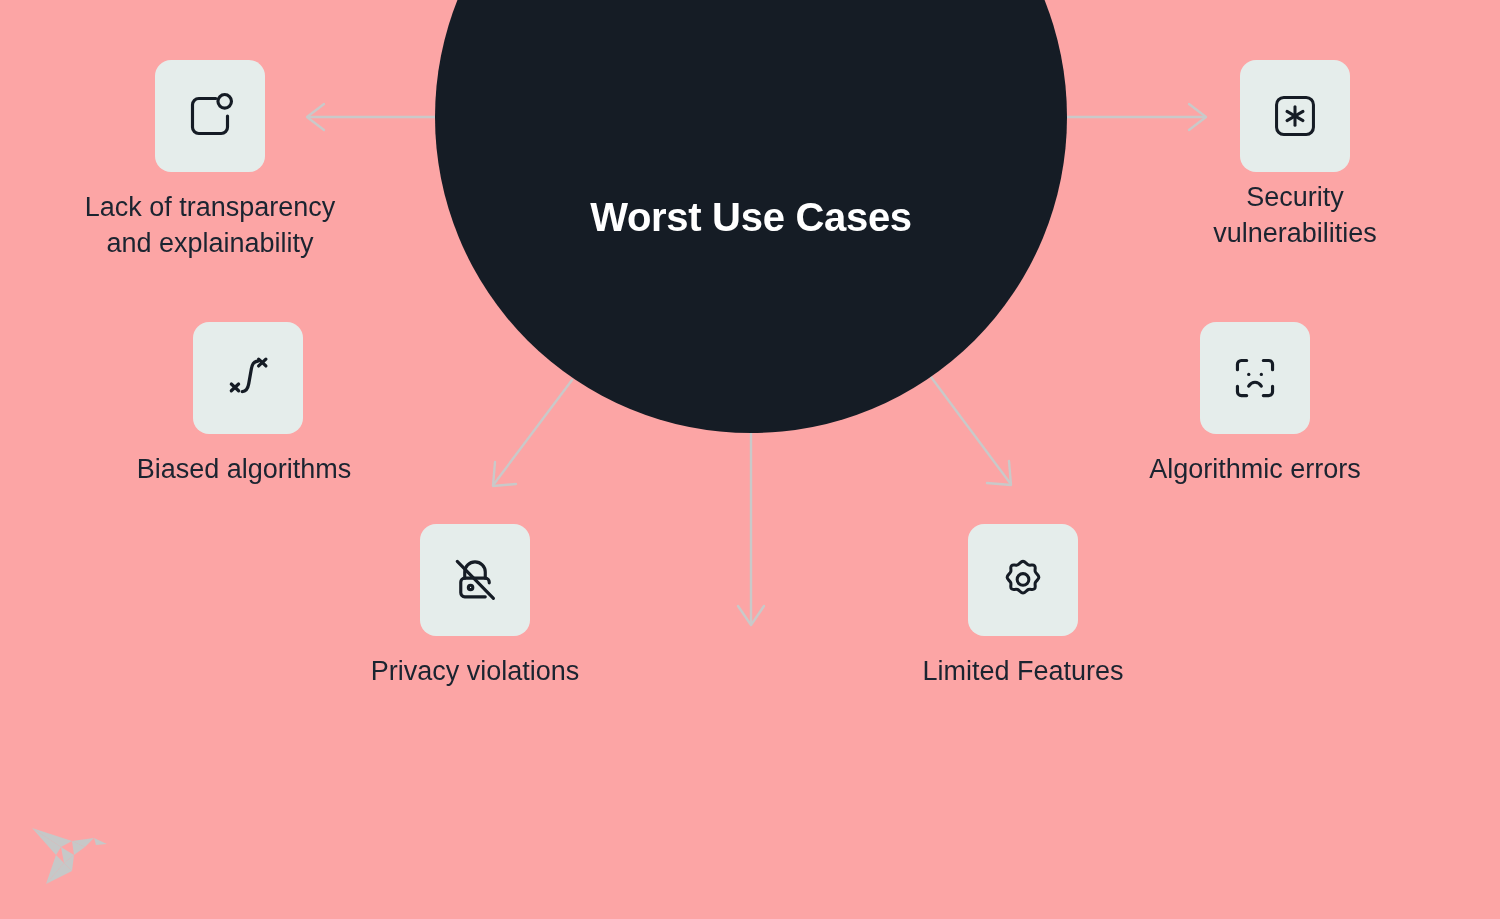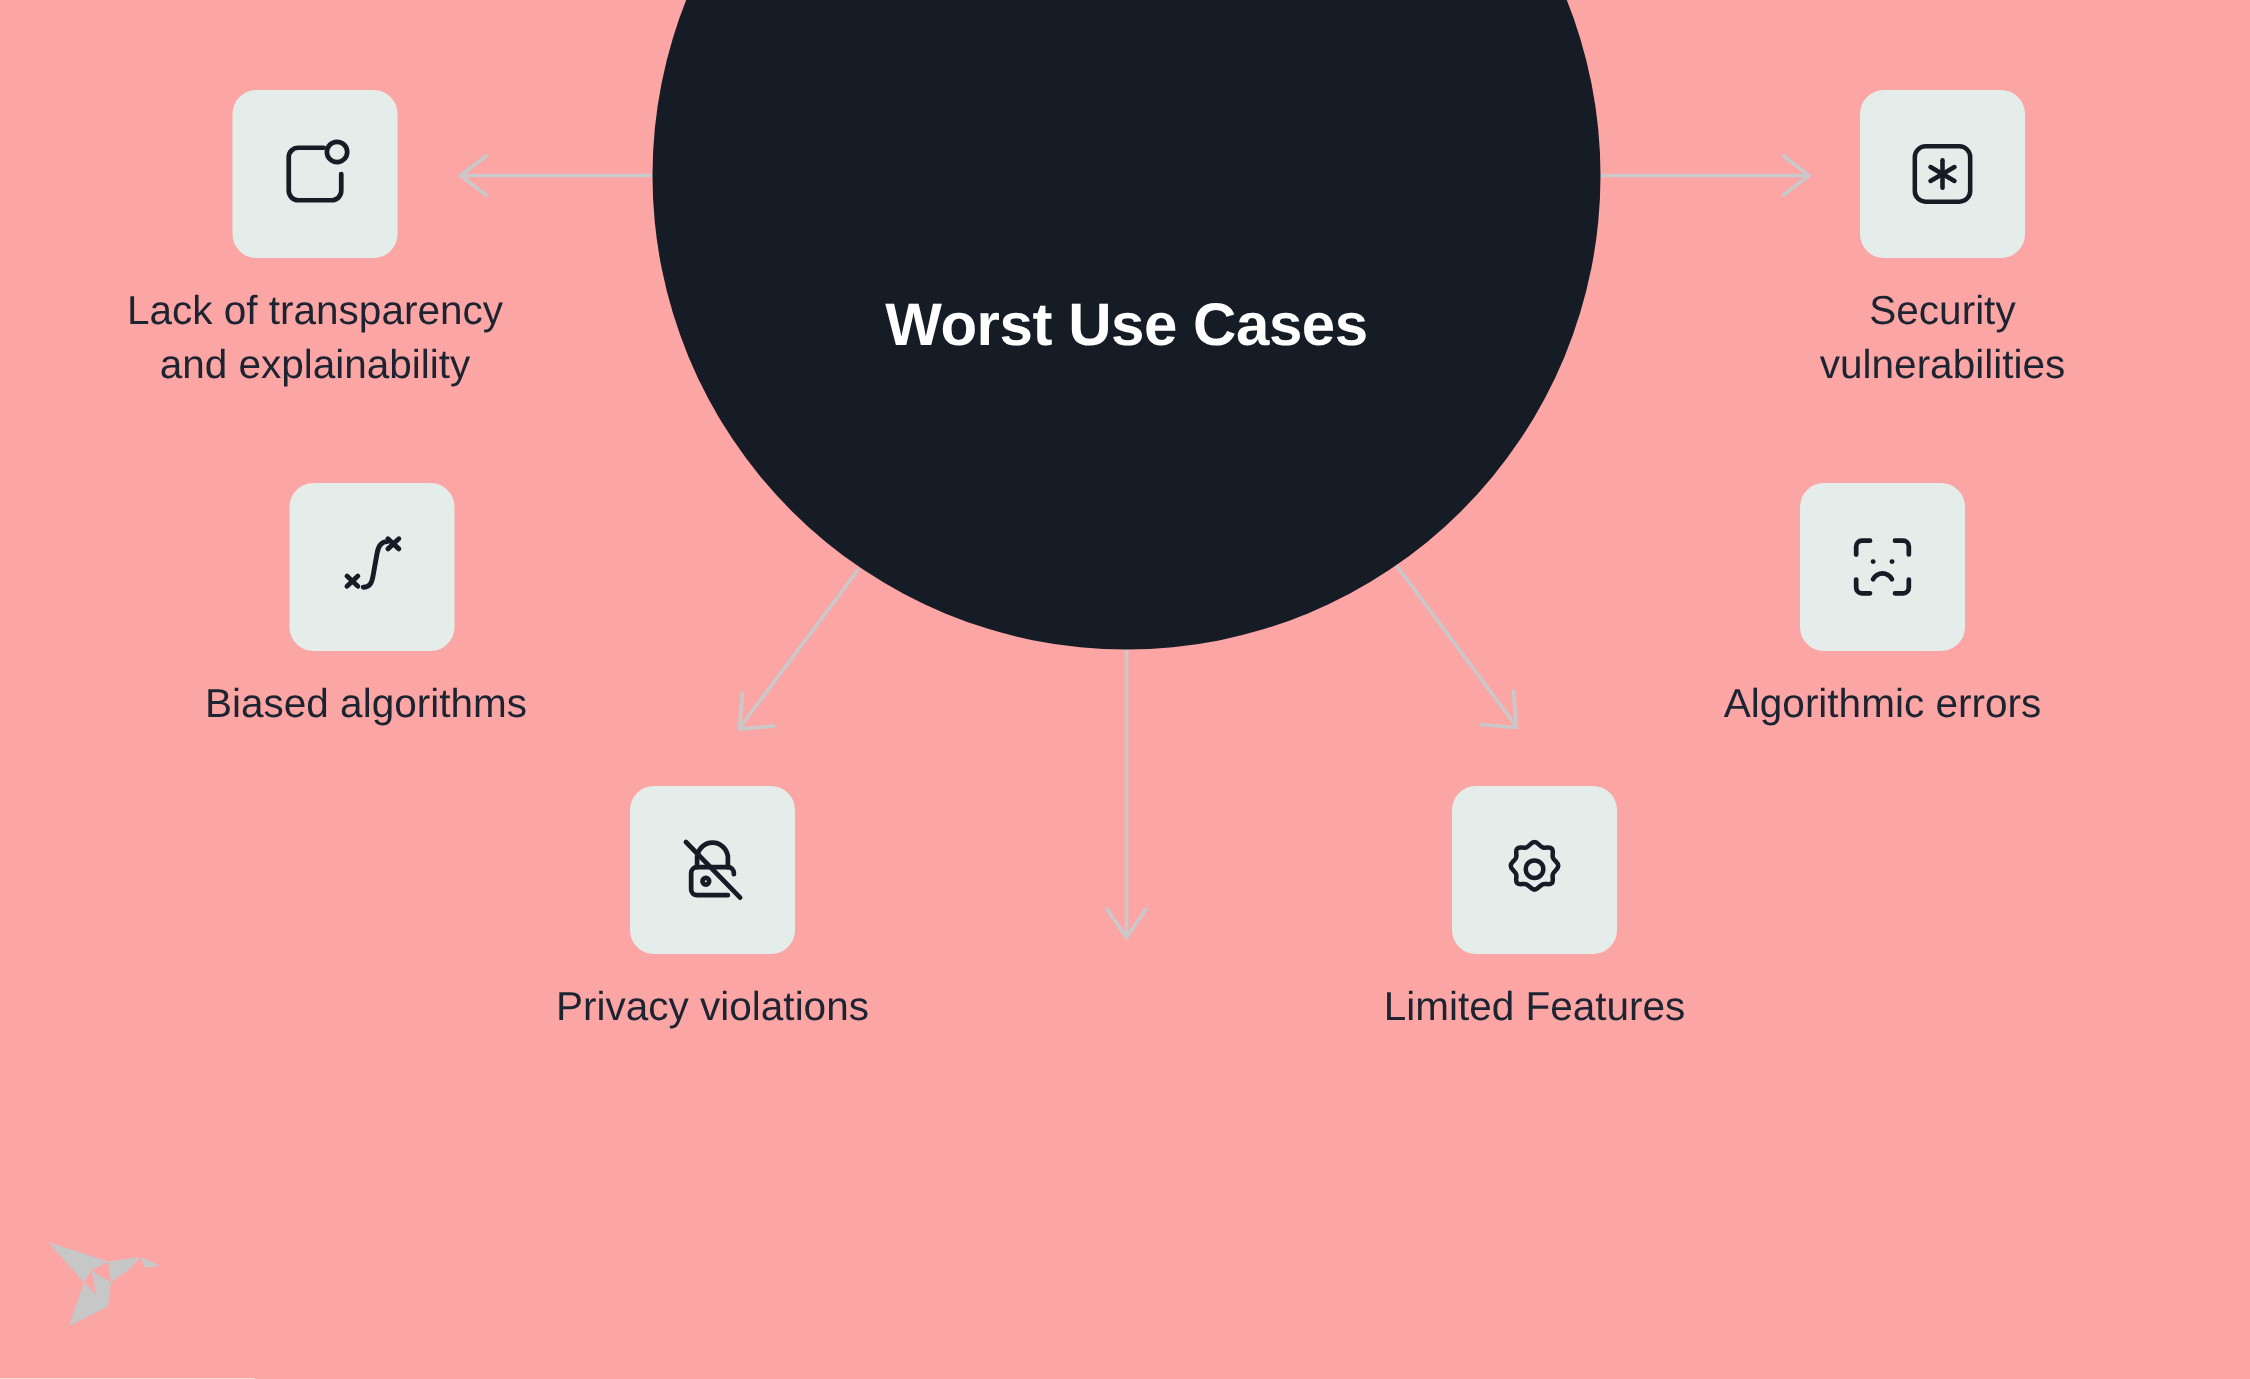--- a/index.html
+++ b/index.html
@@ -76,21 +76,21 @@
     line-height: 1.33;
     text-align: center;
     white-space: pre-line;
   }
 
   
   #node-transparency      { left: 155px;  top: 60px;  width: 110px; }
   #node-transparency .node-label { position: absolute; top: 130px; left: -115px; width: 340px; }
 
   #node-security          { left: 1240px; top: 60px;  width: 110px; }
-  #node-security .node-label { position: absolute; top: 130px; left: -60px; width: 230px; }
+  #node-security .node-label { position: absolute; top: 120px; left: -60px; width: 230px; }
 
   #node-biased            { left: 189px;  top: 322px; width: 118px; }
   #node-biased .node-label { position: absolute; top: 130px; left: -90px; width: 290px; }
 
   #node-algorithmic       { left: 1200px; top: 322px; width: 110px; }
   #node-algorithmic .node-label { position: absolute; top: 130px; left: -90px; width: 290px; }
 
   #node-privacy           { left: 420px;  top: 524px; width: 110px; }
   #node-privacy .node-label { position: absolute; top: 130px; left: -80px; width: 270px; }
 

